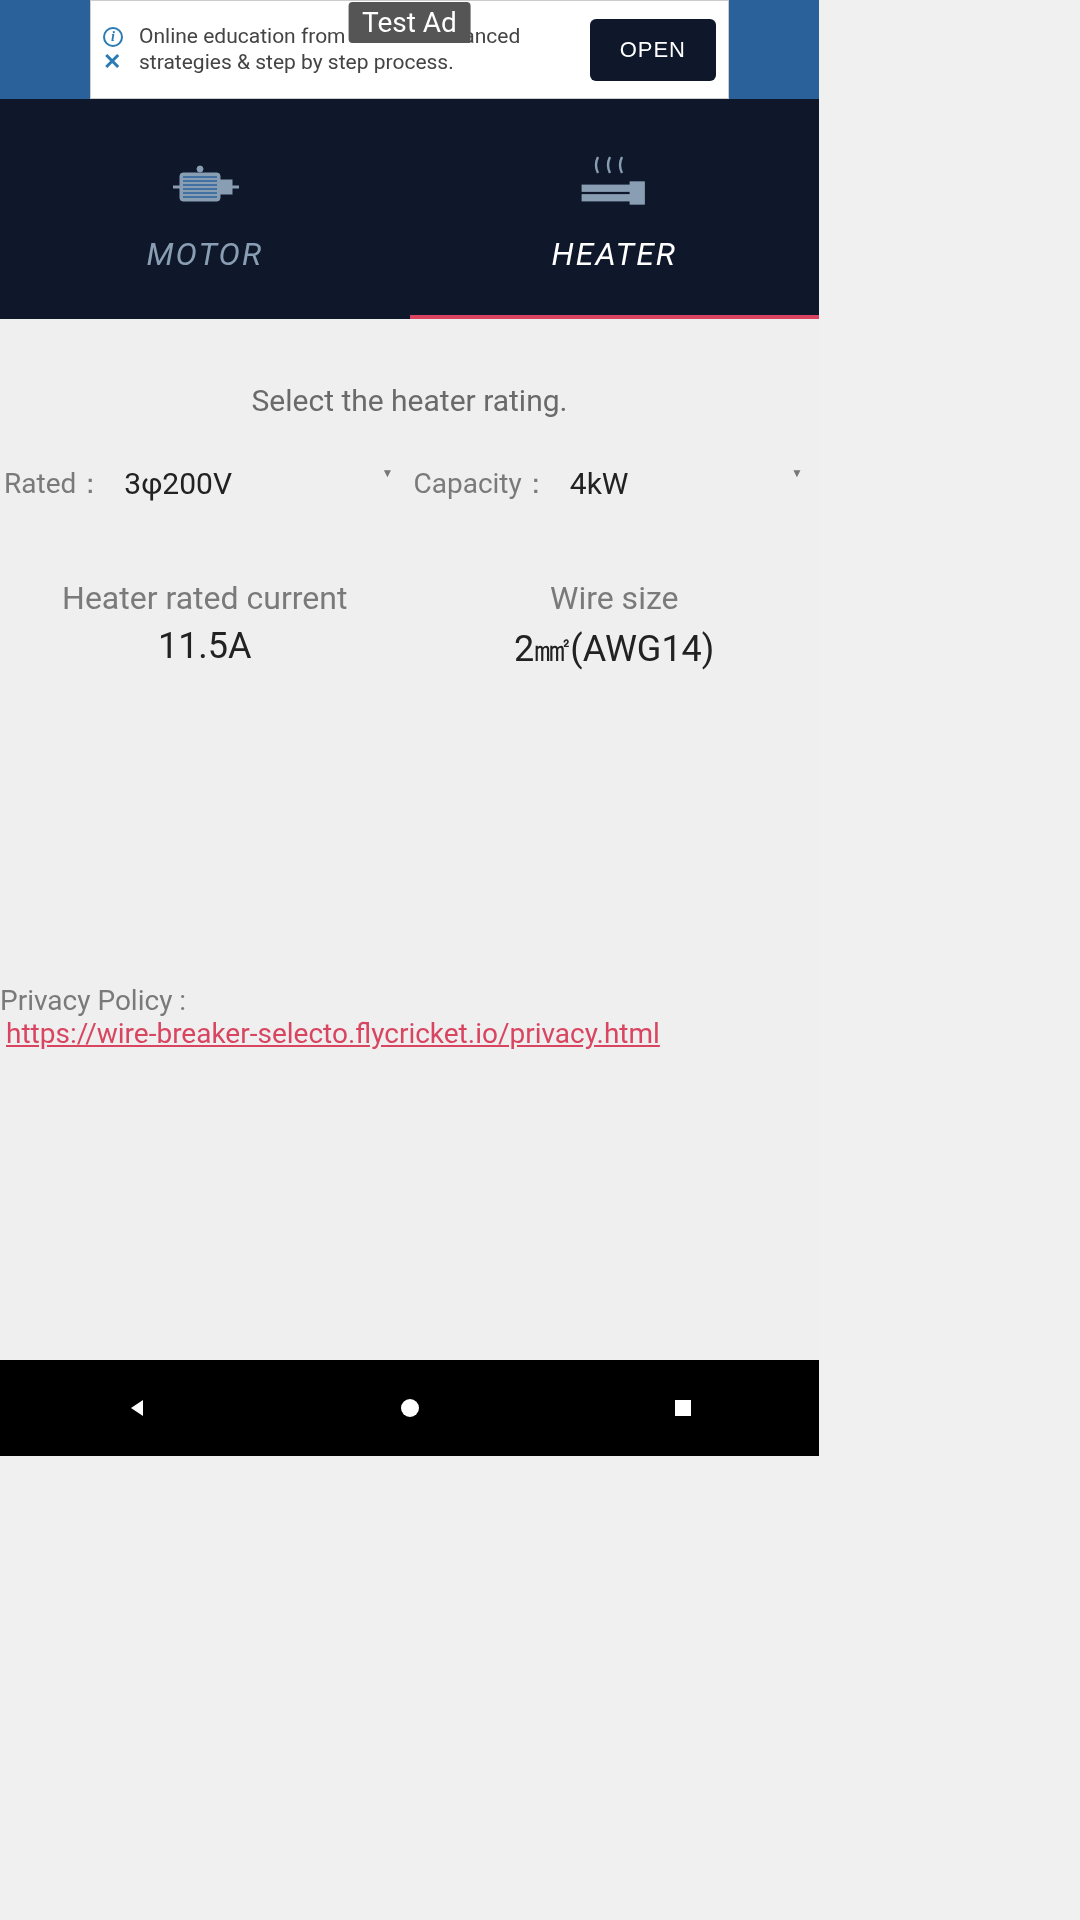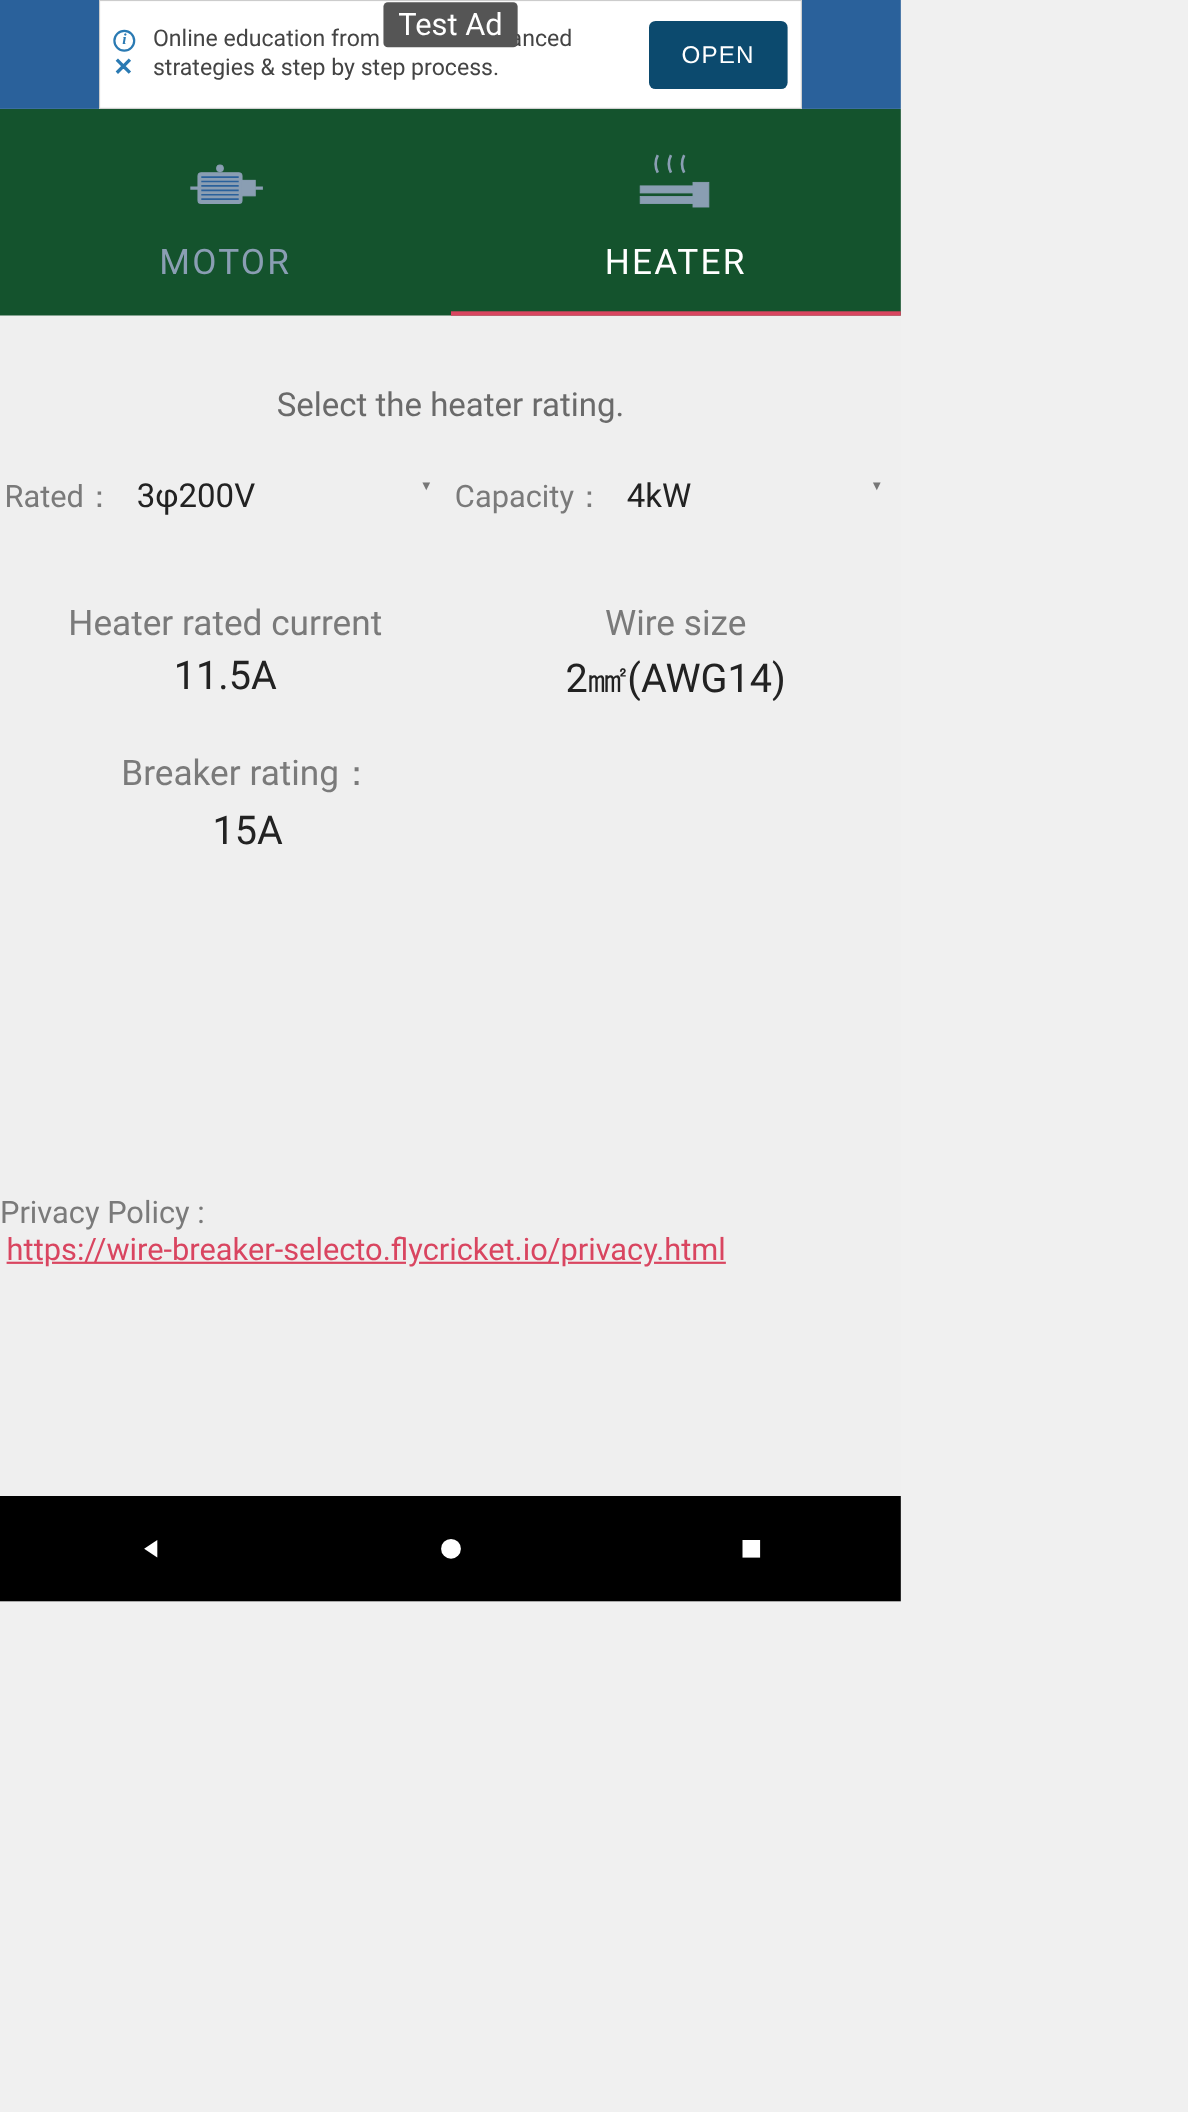--- a/index.html
+++ b/index.html
@@ -4,24 +4,24 @@
   <style>
     * { margin: 0; padding: 0; box-sizing: border-box; }
     body { font-family: -apple-system, BlinkMacSystemFont, 'Segoe UI', Roboto, sans-serif; width: 819px; height: 1456px; background: #f0f0f0; display: flex; flex-direction: column; position: relative; }
     
     .ad-banner { background: #2a619b; padding: 0; height: 99px; display: flex; align-items: stretch; position: relative; }
     .ad-content { background: #fff; border: 1px solid #ccc; flex: 1; margin: 0 90px; display: flex; align-items: center; padding: 8px 12px; position: relative; }
     .ad-info-icons { display: flex; flex-direction: column; margin-right: 8px; gap: 4px; }
     .ad-info-icon { width: 20px; height: 20px; border: 2px solid #2a7ab3; border-radius: 50%; display: flex; align-items: center; justify-content: center; color: #2a7ab3; font-size: 14px; font-weight: bold; font-style: italic; font-family: serif; }
     .ad-close { color: #2a7ab3; font-size: 22px; font-weight: bold; cursor: pointer; line-height: 1; }
     .ad-text { flex: 1; color: #444; font-size: 21px; line-height: 1.2; padding: 0 8px; }
-    .ad-button { background: #0c4a6e; color: #fff; border: none; padding: 18px 30px; font-size: 22px; letter-spacing: 1px; border-radius: 6px; cursor: pointer; }
+    .ad-button { background: #0f172a; color: #fff; border: none; padding: 18px 30px; font-size: 22px; letter-spacing: 1px; border-radius: 6px; cursor: pointer; }
     .test-ad-label { position: absolute; top: 2px; left: 50%; transform: translateX(-50%); background: #555; color: #fff; padding: 4px 14px; font-size: 28px; border-radius: 4px; z-index: 10; }
     
-    .tabs-bar { background: #14532d; display: flex; height: 188px; }
+    .tabs-bar { background: #0f172a; display: flex; height: 220px; font-style: italic; }
     .tab { flex: 1; display: flex; flex-direction: column; align-items: center; justify-content: center; cursor: pointer; position: relative; padding-top: 10px; }
     .tab-icon { width: 80px; height: 60px; margin-bottom: 20px; display: flex; align-items: center; justify-content: center; }
     .tab-label { font-size: 32px; letter-spacing: 2px; font-weight: 400; }
     .tab.inactive { color: #8a9eb3; }
     .tab.inactive .tab-icon svg { fill: #8a9eb3; stroke: #8a9eb3; }
     .tab.active { color: #fff; }
     .tab.active .tab-icon svg { fill: #8a9eb3; stroke: #8a9eb3; }
     .tab.active::after { content: ''; position: absolute; bottom: 0; left: 0; right: 0; height: 4px; background: #d94560; }
     
     .content { flex: 1; background: #efefef; padding: 0; }
@@ -118,24 +118,20 @@
 
   <div class="results">
     <div class="result-item">
       <div class="result-label">Heater rated current</div>
       <div class="result-value">11.5A</div>
     </div>
     <div class="result-item">
       <div class="result-label">Wire size</div>
       <div class="result-value">2㎟(AWG14)</div>
     </div>
-    <div class="result-item full">
-      <div class="result-label">Breaker rating：</div>
-      <div class="result-value">15A</div>
-    </div>
   </div>
 
   <div class="privacy">
     <div class="privacy-label">Privacy Policy :</div>
     <a class="privacy-link">https://wire-breaker-selecto.flycricket.io/privacy.html</a>
   </div>
 </div>
 
 <div class="nav-bar">
   <div class="nav-button">

